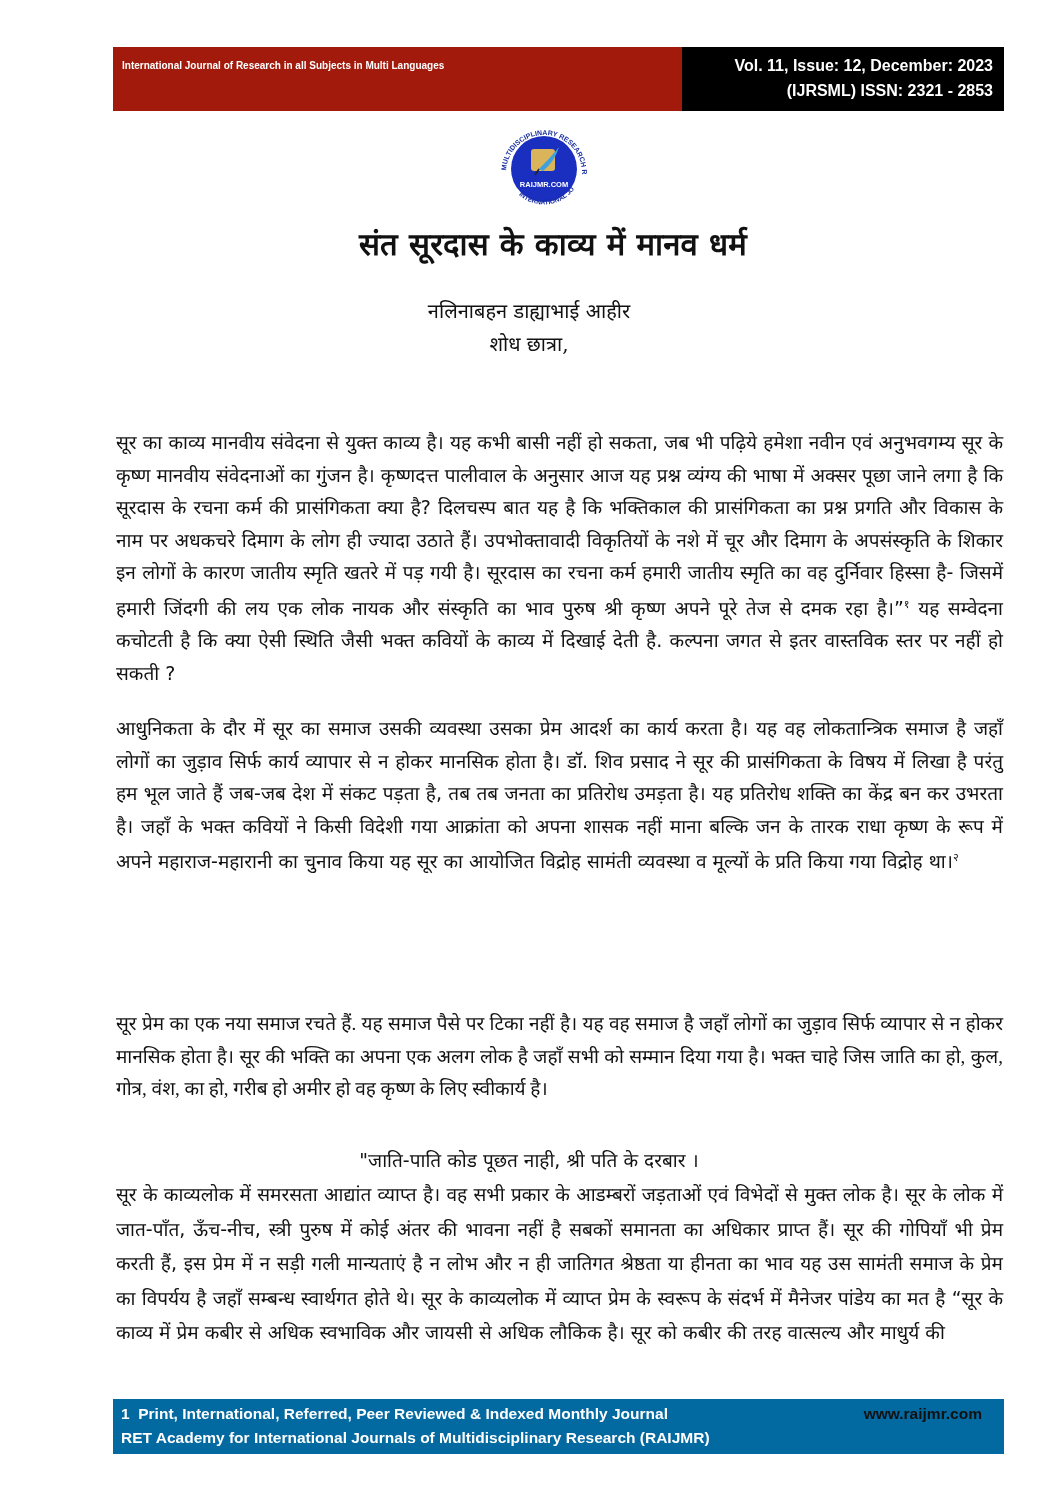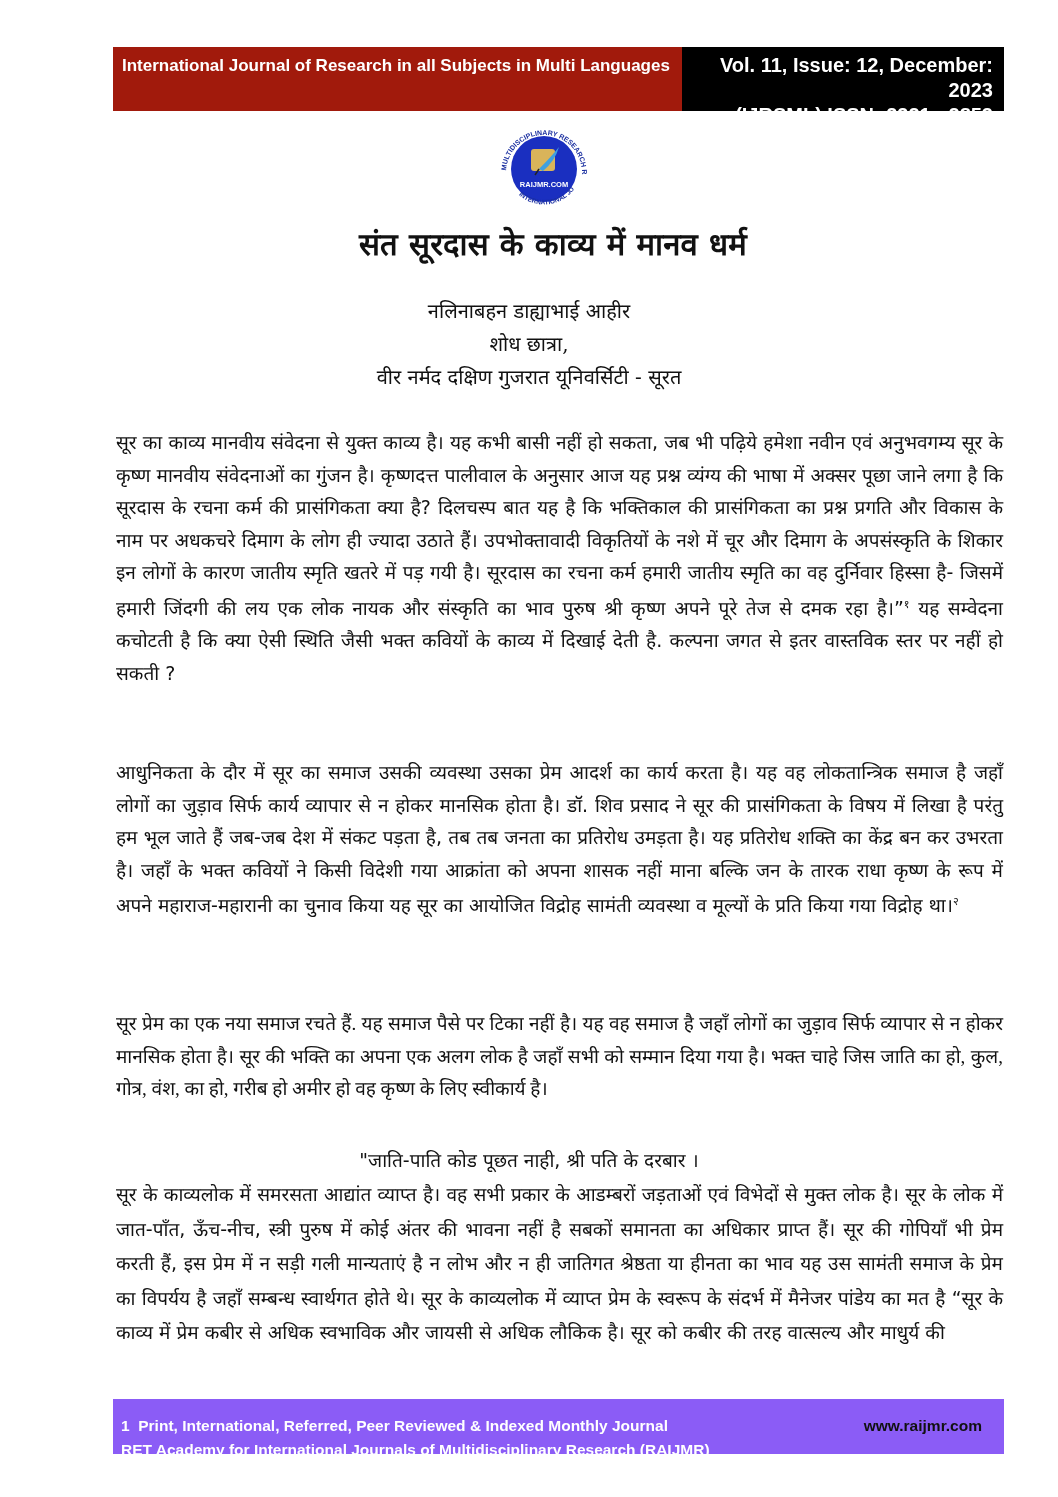--- a/index.html
+++ b/index.html
@@ -1,29 +1,29 @@
 <!DOCTYPE html>
 <html><head>
 <meta charset="utf-8">
 <style>
   html, body { margin: 0; padding: 0; background: #ffffff; }
   body { width: 1058px; height: 1497px; position: relative; overflow: hidden; font-family: "DejaVu Serif", serif; color: #111; }
   .header { position: absolute; left: 113px; top: 47px; width: 891px; height: 64px; display: flex; }
-  .header-left { background: #a11a0c; width: 569px; height: 100%; color: #fff; font-family: "Liberation Sans", sans-serif; font-weight: bold; font-size: 17px; line-height: 25px; padding: 6px 0 0 9px; box-sizing: border-box; }
-  .header-right { background: #000; flex: 1; height: 100%; color: #fff; font-family: "Liberation Sans", sans-serif; font-weight: bold; font-size: 20px; line-height: 25px; padding: 6px 11px 0 0; box-sizing: border-box; text-align: right; }
+  .header-left { background: #a11a0c; width: 569px; height: 100%; color: #fff; font-family: "Liberation Sans", sans-serif; font-weight: bold; font-size: 10px; line-height: 25px; padding: 6px 0 0 9px; box-sizing: border-box; }
+  .header-right { background: #000; flex: 1; height: 100%; color: #fff; font-family: "Liberation Sans", sans-serif; font-weight: bold; font-size: 16px; line-height: 25px; padding: 6px 11px 0 0; box-sizing: border-box; text-align: right; }
   .logo { position: absolute; left: 495px; top: 121px; width: 98px; height: 92px; }
   .title { position: absolute; left: 0; right: 0; top: 222px; text-align: center; font-family: "DejaVu Sans", sans-serif; font-weight: bold; font-size: 31px; letter-spacing: 0.2px; padding-left: 48px; }
   .author-block { position: absolute; left: 0; right: 0; top: 295px; text-align: center; font-size: 20px; line-height: 33px; }
   .body-text { position: absolute; left: 116px; width: 887px; font-family: "DejaVu Sans", sans-serif; font-size: 19px; line-height: 32.5px; text-align: justify; text-align-last: left; }
   .p1 { top: 426px; }
-  .p2 { top: 756px; }
+  .p2 { top: 712px; }
   .p3 { top: 1008px; font-family: Liberation Serif, serif; }
   .quote { position: absolute; left: 0; right: 0; top: 1147px; text-align: center; font-family: "DejaVu Sans", sans-serif; font-size: 19px; }
   .p4 { top: 1177px; line-height: 34.5px; }
-  .footer { position: absolute; left: 113px; top: 1399px; width: 891px; height: 55px; background: #8b5cf6; color: #fff; font-family: "Liberation Sans", sans-serif; font-weight: bold; font-size: 15.5px; box-sizing: border-box; padding: 15px 22px 0 8px; }
+  .footer { position: absolute; left: 113px; top: 1399px; width: 891px; height: 55px; background: #0369a1; color: #fff; font-family: "Liberation Sans", sans-serif; font-weight: bold; font-size: 15.5px; box-sizing: border-box; padding: 3px 22px 0 8px; }
   .footer-row1 { display: flex; justify-content: space-between; line-height: 24px; }
   .footer-row1 .url { color: #111; }
   .footer-row2 { text-align: left; line-height: 24px; }
   sup { font-size: 11px; }
 </style>
 </head>
 <body>
 
 <div class="header">
   <div class="header-left">
@@ -53,21 +53,20 @@
     <path d="M 44 48 L 40 54" stroke="#222" stroke-width="1.5"></path>
     <text x="49" y="66" text-anchor="middle" font-size="7.5" font-family="Liberation Sans, sans-serif" font-weight="bold" fill="#fff">RAIJMR.COM</text>
   </svg>
 </div>
 
 <div class="title">संत सूरदास के काव्य में मानव धर्म</div>
 
 <div class="author-block">
   <div>नलिनाबहन डाह्याभाई आहीर</div>
   <div>शोध छात्रा,</div>
-  <div>वीर नर्मद दक्षिण गुजरात यूनिवर्सिटी - सूरत</div>
 </div>
 
 <div class="body-text p1">
   <span>सूर का काव्य मानवीय संवेदना से युक्त काव्य है। यह कभी बासी नहीं हो सकता, जब भी पढ़िये हमेशा नवीन एवं अनुभवगम्य सूर के कृष्ण मानवीय संवेदनाओं का गुंजन है। कृष्णदत्त पालीवाल के अनुसार आज यह प्रश्न व्यंग्य की भाषा में अक्सर पूछा जाने लगा है कि सूरदास के रचना कर्म की प्रासंगिकता क्या है? दिलचस्प बात यह है कि भक्तिकाल की प्रासंगिकता का प्रश्न प्रगति और विकास के नाम पर अधकचरे दिमाग के लोग ही ज्यादा उठाते हैं। उपभोक्तावादी विकृतियों के नशे में चूर और दिमाग के अपसंस्कृति के शिकार इन लोगों के कारण जातीय स्मृति खतरे में पड़ गयी है। सूरदास का रचना कर्म हमारी जातीय स्मृति का वह दुर्निवार हिस्सा है- जिसमें हमारी जिंदगी की लय एक लोक नायक और संस्कृति का भाव पुरुष श्री कृष्ण अपने पूरे तेज से दमक रहा है।”</span><sup>१</sup><span> यह सम्वेदना कचोटती है कि क्या ऐसी स्थिति जैसी भक्त कवियों के काव्य में दिखाई देती है. कल्पना जगत से इतर वास्तविक स्तर पर नहीं हो सकती ?</span>
 </div>
 
 <div class="body-text p2">
   <span>आधुनिकता के दौर में सूर का समाज उसकी व्यवस्था उसका प्रेम आदर्श का कार्य करता है। यह वह लोकतान्त्रिक समाज है जहाँ लोगों का जुड़ाव सिर्फ कार्य व्यापार से न होकर मानसिक होता है। डॉ. शिव प्रसाद ने सूर की प्रासंगिकता के विषय में लिखा है परंतु हम भूल जाते हैं जब-जब देश में संकट पड़ता है, तब तब जनता का प्रतिरोध उमड़ता है। यह प्रतिरोध शक्ति का केंद्र बन कर उभरता है। जहाँ के भक्त कवियों ने किसी विदेशी गया आक्रांता को अपना शासक नहीं माना बल्कि जन के तारक राधा कृष्ण के रूप में अपने महाराज-महारानी का चुनाव किया यह सूर का आयोजित विद्रोह सामंती व्यवस्था व मूल्यों के प्रति किया गया विद्रोह था।</span><sup>२</sup>
 </div>
 

